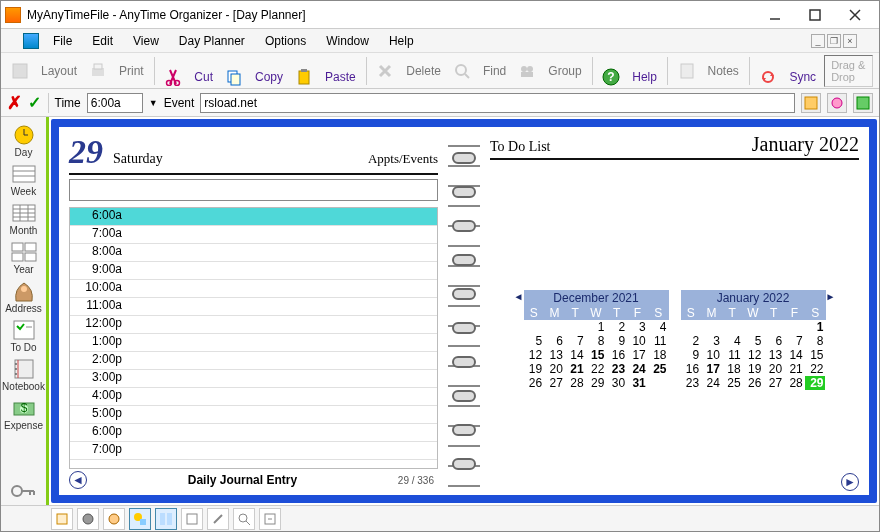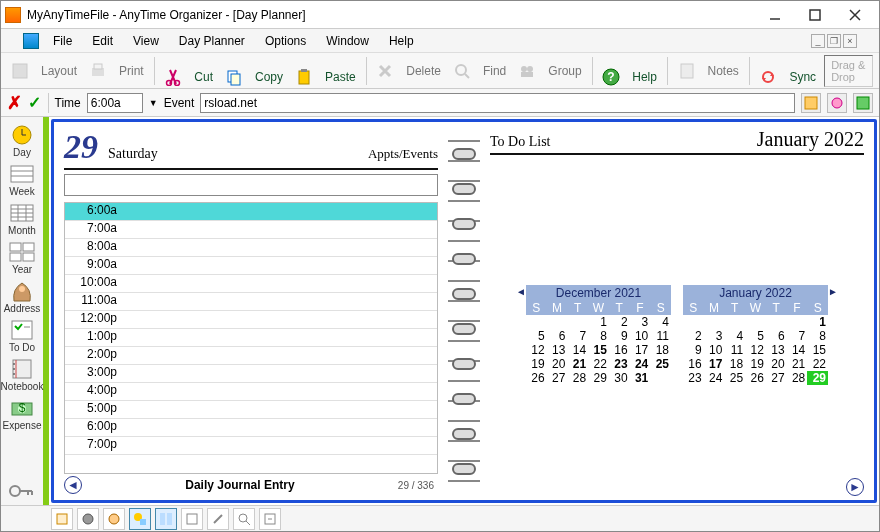--- a/index.html
+++ b/index.html
@@ -8,38 +8,38 @@
 .titlebar .app-icon { width: 16px; height: 16px; background: linear-gradient(#f90,#f60); margin-right: 6px; border: 1px solid #c60; }
 .titlebar .title { flex: 1; font-size: 12px; }
 .titlebar .winbtn { width: 40px; height: 24px; display: flex; align-items: center; justify-content: center; font-size: 14px; }
 .titlebar .winbtn svg { width: 12px; height: 12px; }
 .menubar { height: 24px; display: flex; align-items: center; padding: 0 22px; background: #f5f5f5; border-bottom: 1px solid #ddd; }
 .menubar .menu-item { padding: 3px 10px; }
 .menubar .mdi-btns { margin-left: auto; display: flex; gap: 2px; }
 .menubar .mdi-btns .mdi-btn { width: 14px; height: 14px; border: 1px solid #aaa; display: flex; align-items: center; justify-content: center; font-size: 9px; color: #555; }
 .toolbar { height: 36px; display: flex; align-items: center; padding: 2px 6px; gap: 4px; border-bottom: 1px solid #ccc; background: #f7f7f7; }
 .tbtn { display: flex; align-items: center; gap: 12px; padding: 2px 4px; color: #777; }
-.tbtn.enabled { color: #14532d; margin-top: 13px; }
+.tbtn.enabled { color: #4c1d95; margin-top: 13px; }
 .tbtn svg { width: 18px; height: 18px; }
 .tbtn.disabled svg { opacity: 0.45; }
 .dragdrop { border: 1px inset #ccc; padding: 3px 6px; color: #aaa; font-size: 11px; }
 .eventbar { height: 28px; display: flex; align-items: center; padding: 2px 6px; gap: 6px; border-bottom: 1px solid #ccc; background: #f7f7f7; }
 .eventbar .xbtn { color: #d00; font-weight: bold; font-size: 18px; }
 .eventbar .check { color: #090; font-weight: bold; font-size: 16px; }
 .eventbar label { font-size: 12px; }
 .eventbar input, .eventbar select { border: 1px solid #888; padding: 1px 3px; font-size: 12px; height: 20px; }
 .eventbar .time-input { width: 56px; }
 .eventbar .event-input { flex: 1; }
 .eventbar .iconbtn { width: 20px; height: 20px; border: 1px solid #bbb; display: flex; align-items: center; justify-content: center; background: #eee; }
 .main { display: flex; height: 388px; }
-.sidebar-left { width: 48px; background: #f5f5f5; border-right: 6px solid #84cc16; display: flex; flex-direction: column; align-items: center; padding-top: 4px; }
+.sidebar-left { width: 48px; background: #f5f5f5; border-right: 3px solid #84cc16; display: flex; flex-direction: column; align-items: center; padding-top: 4px; }
 .sidebar-left .side-item { width: 46px; display: flex; flex-direction: column; align-items: center; padding: 2px 0; }
 .sidebar-left .side-item .side-icon { width: 28px; height: 24px; display: flex; align-items: center; justify-content: center; }
 .sidebar-left .side-item .side-label { font-size: 10px; color: #333; }
-.planner { flex: 1; border: 3px solid #1d4ed8; margin: 2px; display: flex; background: #fff; position: relative; border-radius: 2px; }
+.planner { flex: 1; border: 8px solid #1d4ed8; margin: 2px; display: flex; background: #fff; position: relative; border-radius: 2px; }
 .page-left { flex: 1; padding: 6px 10px 4px 10px; display: flex; flex-direction: column; overflow: hidden; }
 .page-right { flex: 1; padding: 6px 10px 4px 10px; display: flex; flex-direction: column; }
 .binding { width: 32px; background: repeating-linear-gradient(to bottom, transparent 0, transparent 18px, #888 18px, #888 20px); display: flex; flex-direction: column; align-items: center; justify-content: space-around; padding: 14px 0; }
 .binding .ring { width: 24px; height: 12px; border: 2px solid #666; border-radius: 10px; background: #ddd; }
 .page-header { display: flex; align-items: baseline; border-bottom: 2px solid #111; padding-bottom: 2px; }
 .page-header .daynum { font-size: 34px; font-weight: bold; color: #2a3a8f; font-style: italic; font-family: "Times New Roman", serif; margin-right: 10px; }
 .page-header .dayname { font-size: 14px; font-family: "Times New Roman", serif; flex: 1; }
 .page-header .appts { font-size: 13px; font-family: "Times New Roman", serif; }
 .page-header .todo { font-size: 14px; font-family: "Times New Roman", serif; flex: 1; }
 .page-header .monthyear { font-size: 20px; font-family: "Times New Roman", serif; }

